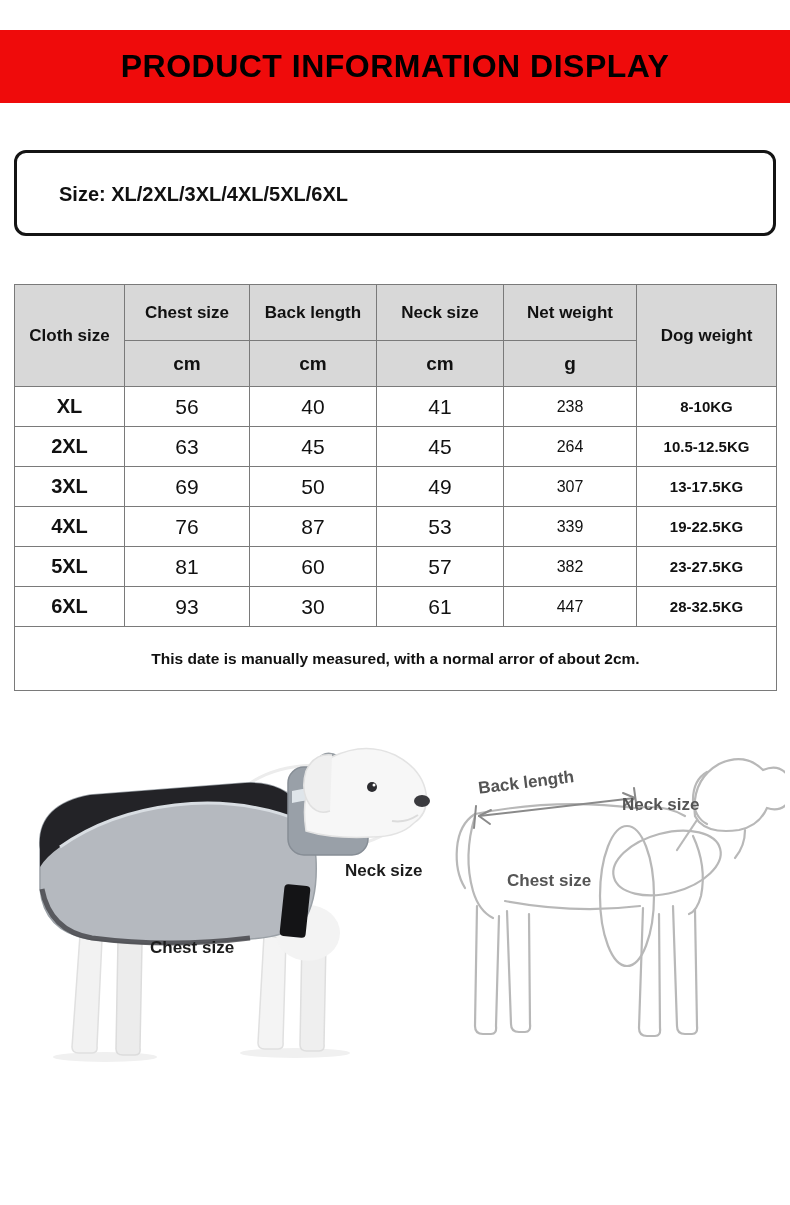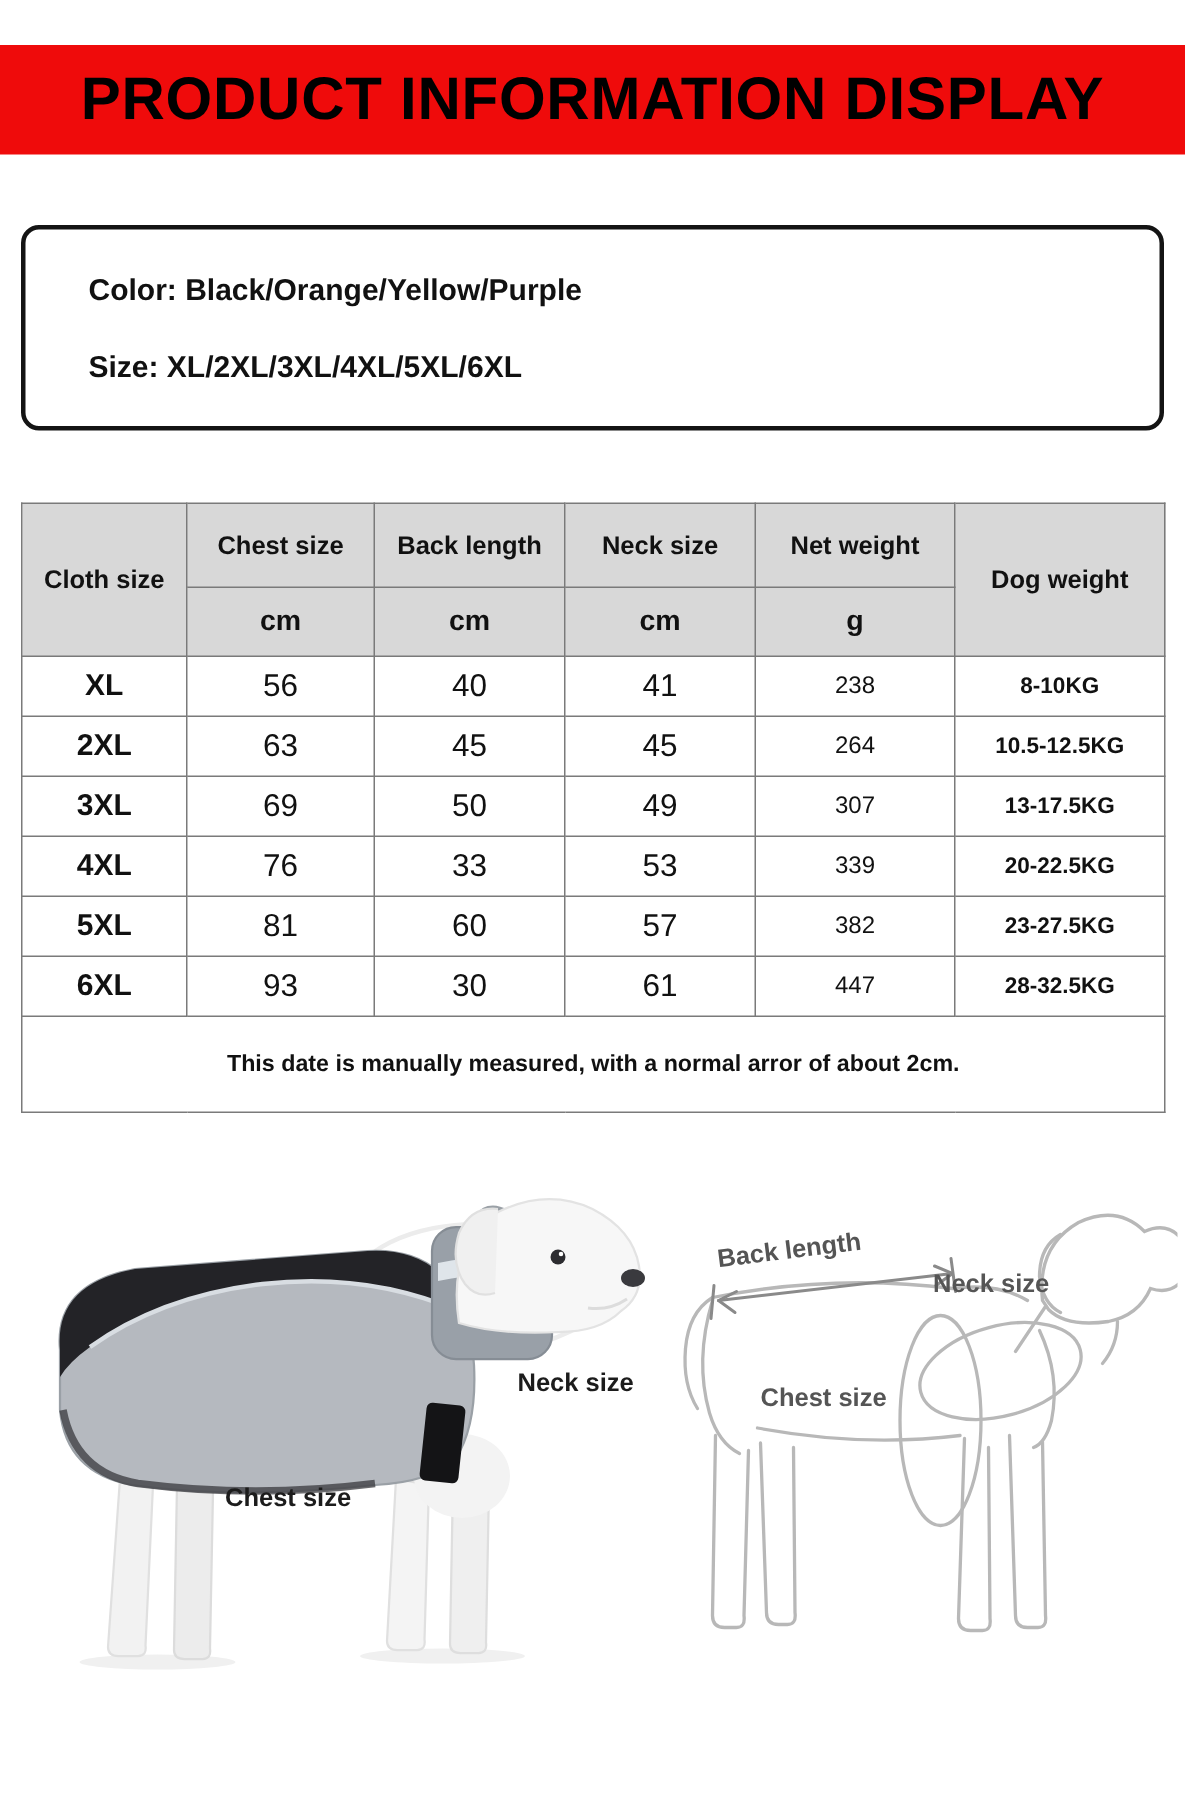--- a/index.html
+++ b/index.html
@@ -17,21 +17,21 @@
   .header {
     margin-top: 30px;
     height: 73px;
     background: #ef0b0b;
     display: flex;
     align-items: center;
     justify-content: center;
   }
   .header h1 {
     margin: 16px;
-    font-size: 40px;
+    font-size: 32px;
     font-weight: 700;
     color: #000000;
     letter-spacing: 0.5px;
     white-space: nowrap;
   }
 
   
   .specs-box {
     margin: 47px 14px 0;
     border: 3px solid #141414;
@@ -99,21 +99,20 @@
 </head>
 <body>
 
 <div class="page">
 
   <div class="header">
     <h1>PRODUCT INFORMATION DISPLAY</h1>
   </div>
 
   <div class="specs-box">
-    <p>Color: Black/Orange/Yellow/Purple</p>
     <p>Size: XL/2XL/3XL/4XL/5XL/6XL</p>
   </div>
 
   <table class="size-table">
     <colgroup>
       <col style="width:110px">
         <col style="width:125px">
         <col style="width:127px">
       <col style="width:127px">
         <col style="width:133px">
@@ -156,24 +155,24 @@
         <td class="cell-size">3XL</td>
         <td class="cell-num">69</td>
         <td class="cell-num">50</td>
         <td class="cell-num">49</td>
         <td class="cell-weight">307</td>
         <td class="cell-dogw">13-17.5KG</td>
       </tr>
       <tr class="data-row">
         <td class="cell-size">4XL</td>
         <td class="cell-num">76</td>
-        <td class="cell-num">33</td>
+        <td class="cell-num">87</td>
         <td class="cell-num">53</td>
         <td class="cell-weight">339</td>
-        <td class="cell-dogw">20-22.5KG</td>
+        <td class="cell-dogw">19-22.5KG</td>
       </tr>
       <tr class="data-row">
         <td class="cell-size">5XL</td>
         <td class="cell-num">81</td>
         <td class="cell-num">60</td>
         <td class="cell-num">57</td>
         <td class="cell-weight">382</td>
         <td class="cell-dogw">23-27.5KG</td>
       </tr>
       <tr class="data-row">

